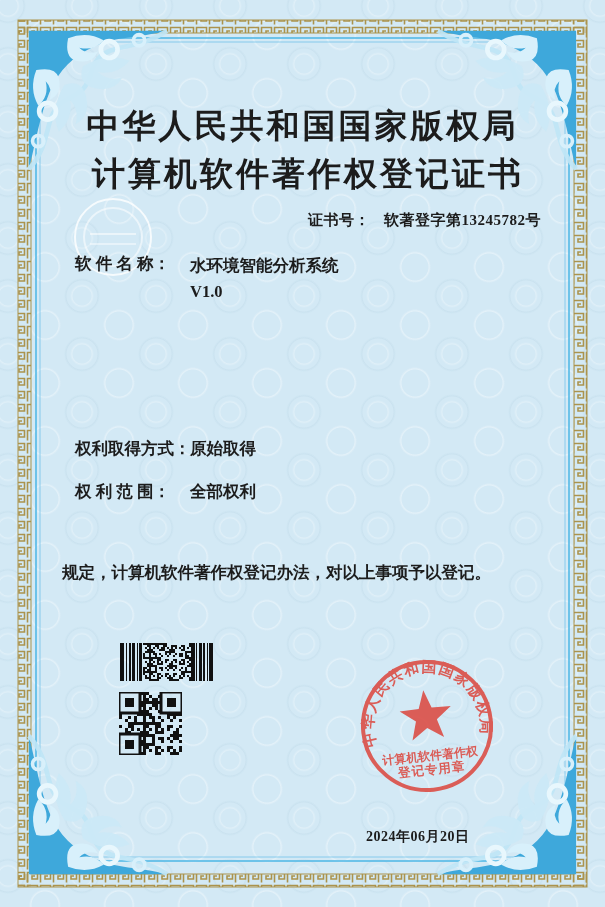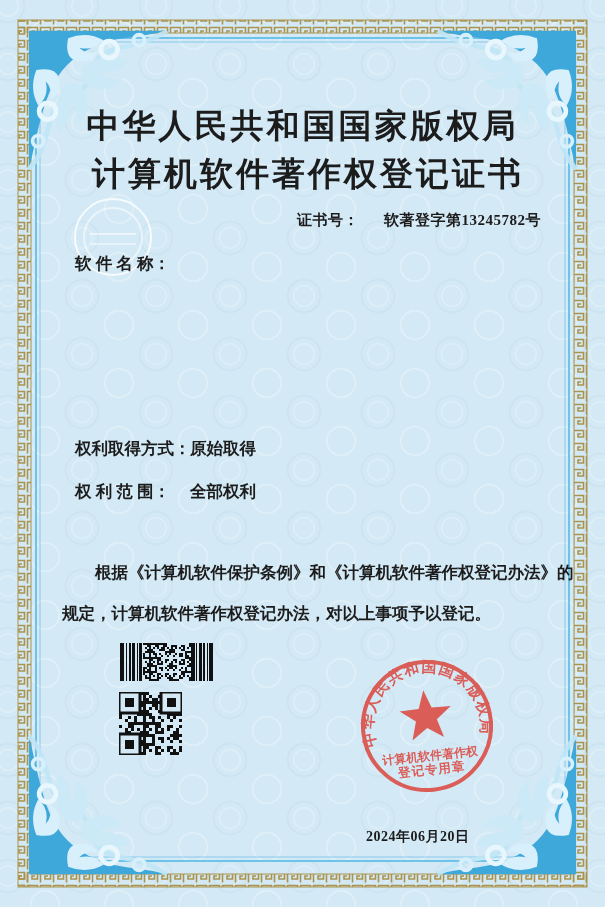--- a/index.html
+++ b/index.html
@@ -39,21 +39,21 @@
   .corner.tr{right:27px;top:29px;transform:scaleX(-1);}
   .corner.bl{left:27px;bottom:31px;transform:scaleY(-1);}
   .corner.br{right:27px;bottom:31px;transform:scale(-1,-1);}
 
   .t1{position:absolute;left:0;right:0;top:104px;text-align:center;
       font-size:33px;font-weight:bold;letter-spacing:3px;white-space:nowrap;}
   .t2{position:absolute;left:0;right:0;top:152px;text-align:center;
       font-size:33px;font-weight:bold;letter-spacing:3px;white-space:nowrap;margin-left:11px;}
   .certno{position:absolute;top:211px;right:64px;font-size:15px;font-weight:bold;
       letter-spacing:.5px;white-space:nowrap;}
-  .certno .cv{margin-left:25px;}
+  .certno .cv{margin-left:14px;}
 
   .row{position:absolute;left:75px;font-size:16.5px;font-weight:bold;white-space:nowrap;}
   .row .lab{display:inline-block;width:115px;vertical-align:top;}
   .row .val{display:inline-block;vertical-align:top;}
   .row .val div{line-height:26px;}
   .r1{top:253px;} .r2{top:328px;} .r3{top:438px;} .r4{top:481px;} .r5{top:516px;}
 
   .stmt{position:absolute;left:62px;top:552px;width:492px;font-size:16.5px;
         font-weight:bold;line-height:41px;}
   .stmt .l1{text-indent:2em;white-space:nowrap;}
@@ -115,31 +115,30 @@
     </svg>
 
   <div class="t1">中华人民共和国国家版权局</div>
   <div class="t2">计算机软件著作权登记证书</div>
 
   <div class="certno">
     <span class="cl">证书号：</span><span class="cv">软著登字第13245782号</span>
   </div>
 
   <div class="row r1">
-    <span class="lab">软 件 名 称：</span>
+    <span class="lab">软 件 名 称：</span><span class="val"><div>水环境智能分析系统</div><div>V1.0</div></span>
   </div>
   <div class="row r3">
     <span class="lab">权利取得方式：</span><span class="val">原始取得</span>
   </div>
   <div class="row r4">
     <span class="lab">权 利 范 围：</span><span class="val">全部权利</span>
   </div>
 
   <div class="stmt">
-    <div class="l1">根据《计算机软件保护条例》和《计算机软件著作权登记办法》的</div>
     <div class="l2">规定，计算机软件著作权登记办法，对以上事项予以登记。</div>
   </div>
 
   <svg class="barcode" id="barcode" width="95" height="38">
     <line x1="0" y1="19" x2="22" y2="19" stroke="#111" stroke-width="38" stroke-dasharray="4 2 1 2 2 1 3 2 1 1 3"></line>
     <line x1="73" y1="19" x2="95" y2="19" stroke="#111" stroke-width="38" stroke-dasharray="2 1 1 2 3 1 2 2 1 1 4 2"></line>
   <rect x="23" y="0" width="2" height="2" fill="#111"></rect>
       <rect x="25" y="0" width="2" height="2" fill="#111"></rect>
       <rect x="27" y="0" width="2" height="2" fill="#111"></rect>
       <rect x="29" y="0" width="2" height="2" fill="#111"></rect>

